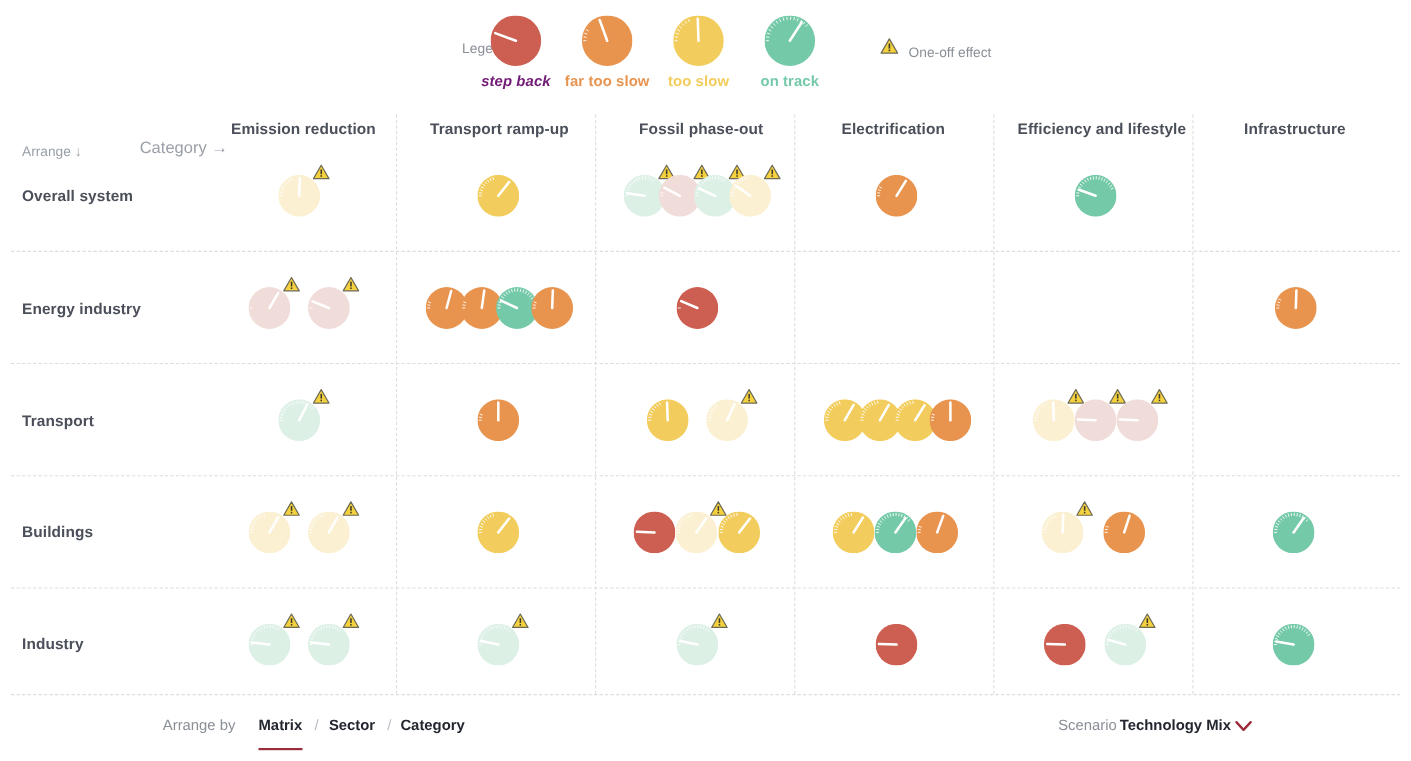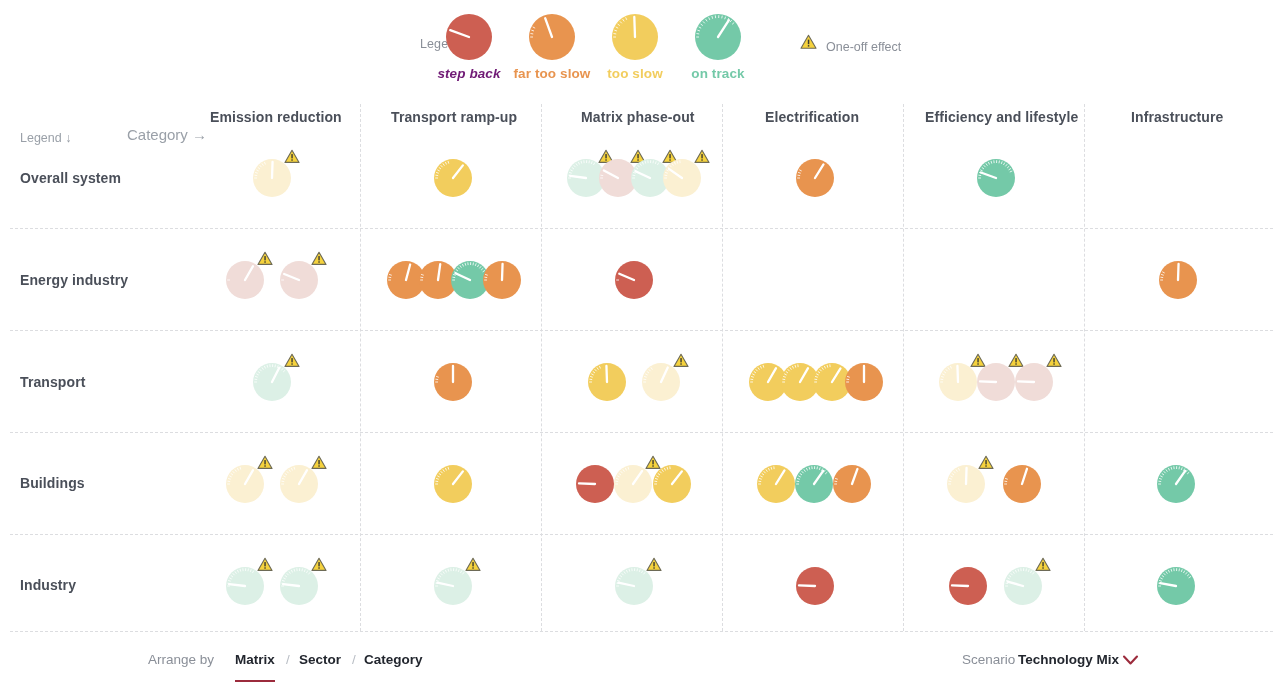--- a/index.html
+++ b/index.html
@@ -199,25 +199,25 @@
       <div class="vline" style="left: 903px;"></div>
       <div class="vline" style="left: 1084px;"></div>
       <div class="hline" style="top: 228px;"></div>
       <div class="hline" style="top: 330px;"></div>
       <div class="hline" style="top: 432px;"></div>
       <div class="hline" style="top: 534px;"></div>
       <div class="hline" style="top: 631px;"></div>
     </div>
 
   <div id="category-arrow">Category →</div>
-  <div id="sector-arrow">Legend ↓</div>
+  <div id="sector-arrow">Arrange ↓</div>
   <div id="col-headers">
       <div class="col-header" style="left: 210px;">Emission reduction</div>
       <div class="col-header" style="left: 391px;">Transport ramp-up</div>
-      <div class="col-header" style="left: 581px;">Matrix phase-out</div>
+      <div class="col-header" style="left: 581px;">Fossil phase-out</div>
       <div class="col-header" style="left: 765px;">Electrification</div>
       <div class="col-header" style="left: 925px;">Efficiency and lifestyle</div>
       <div class="col-header" style="left: 1131px;">Infrastructure</div>
     </div>
 
   <div id="row-labels">
       <div class="row-label" style="top: 170px;">Overall system</div>
       <div class="row-label" style="top: 272px;">Energy industry</div>
       <div class="row-label" style="top: 374px;">Transport</div>
       <div class="row-label" style="top: 475px;">Buildings</div>

